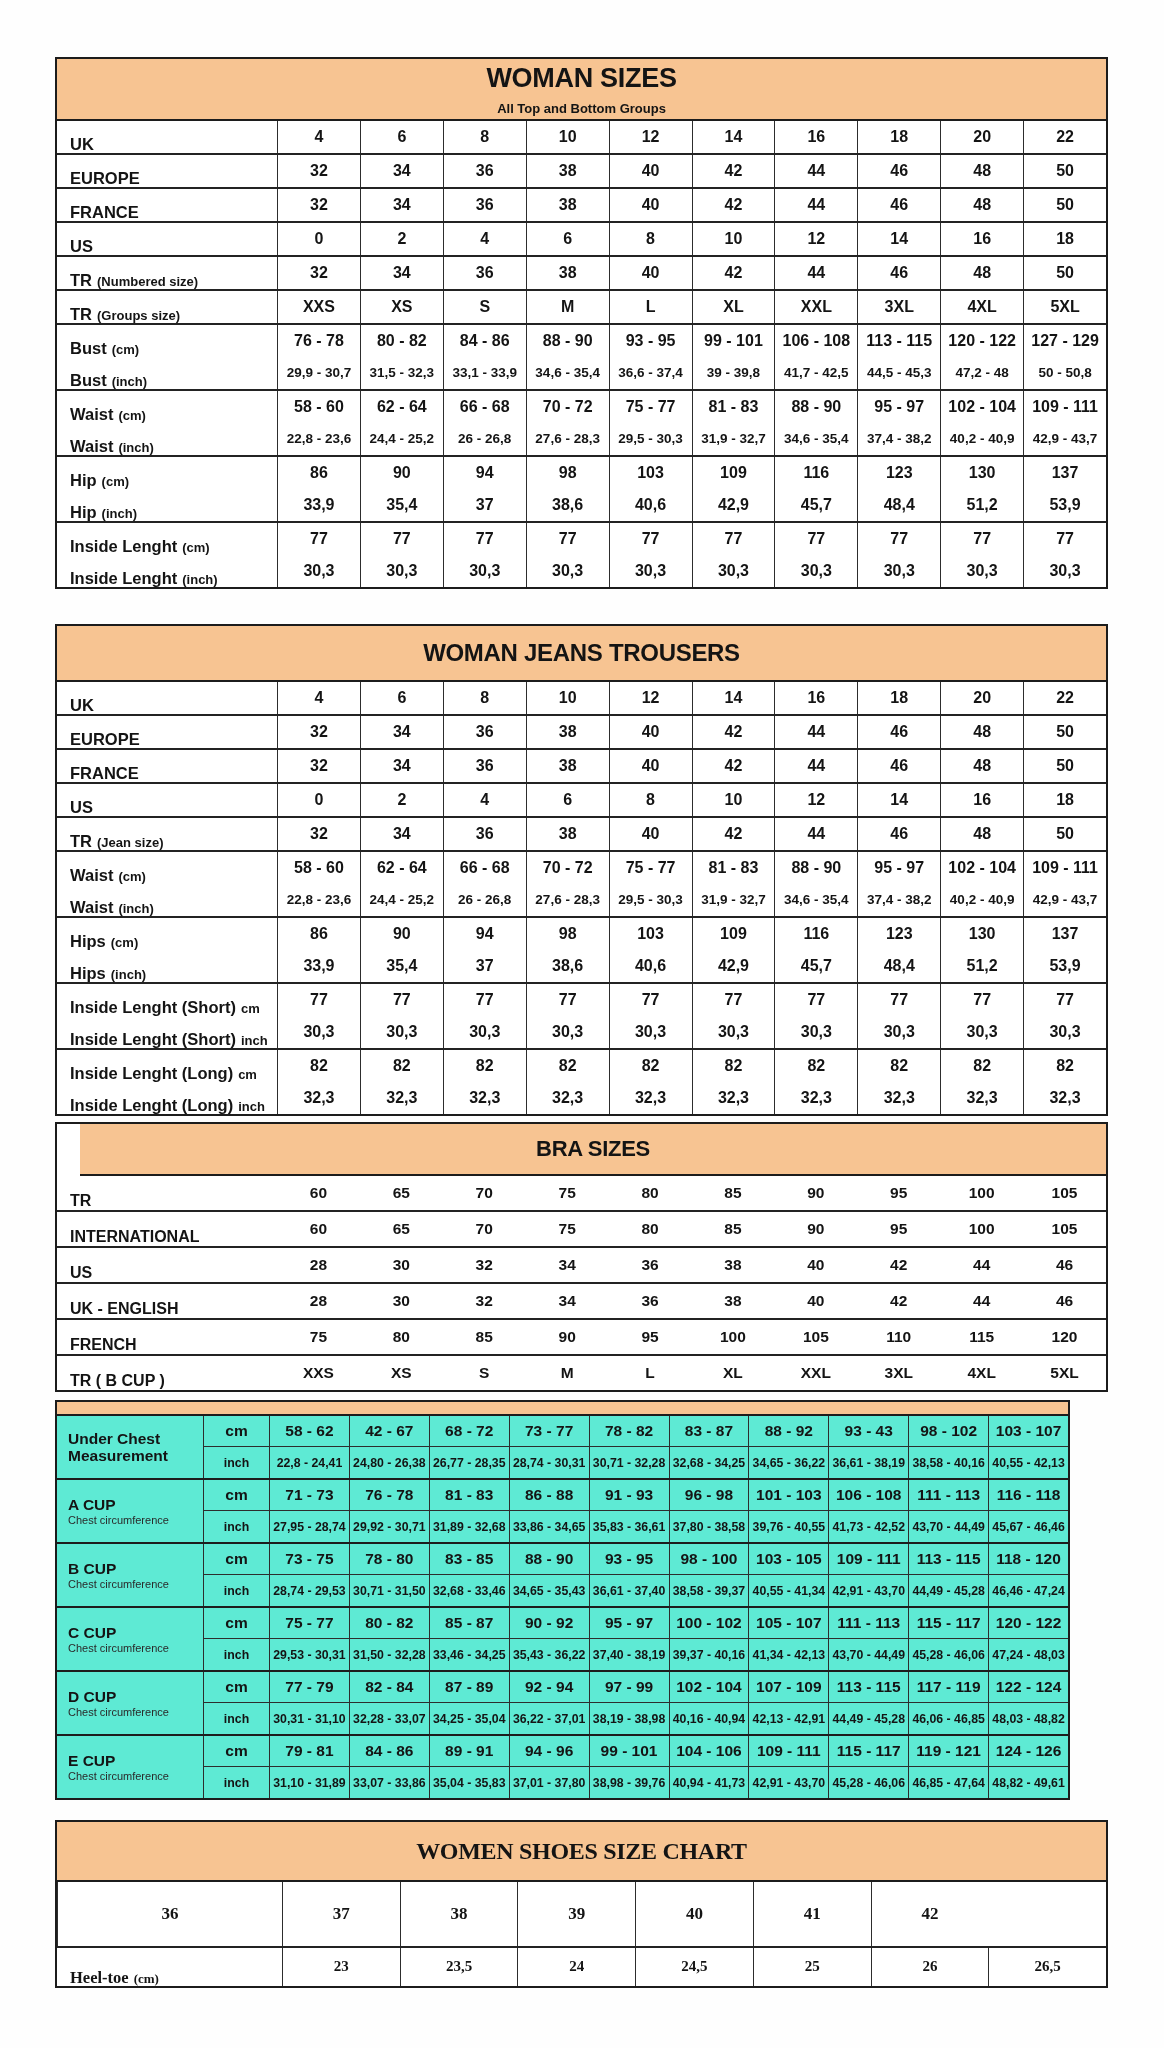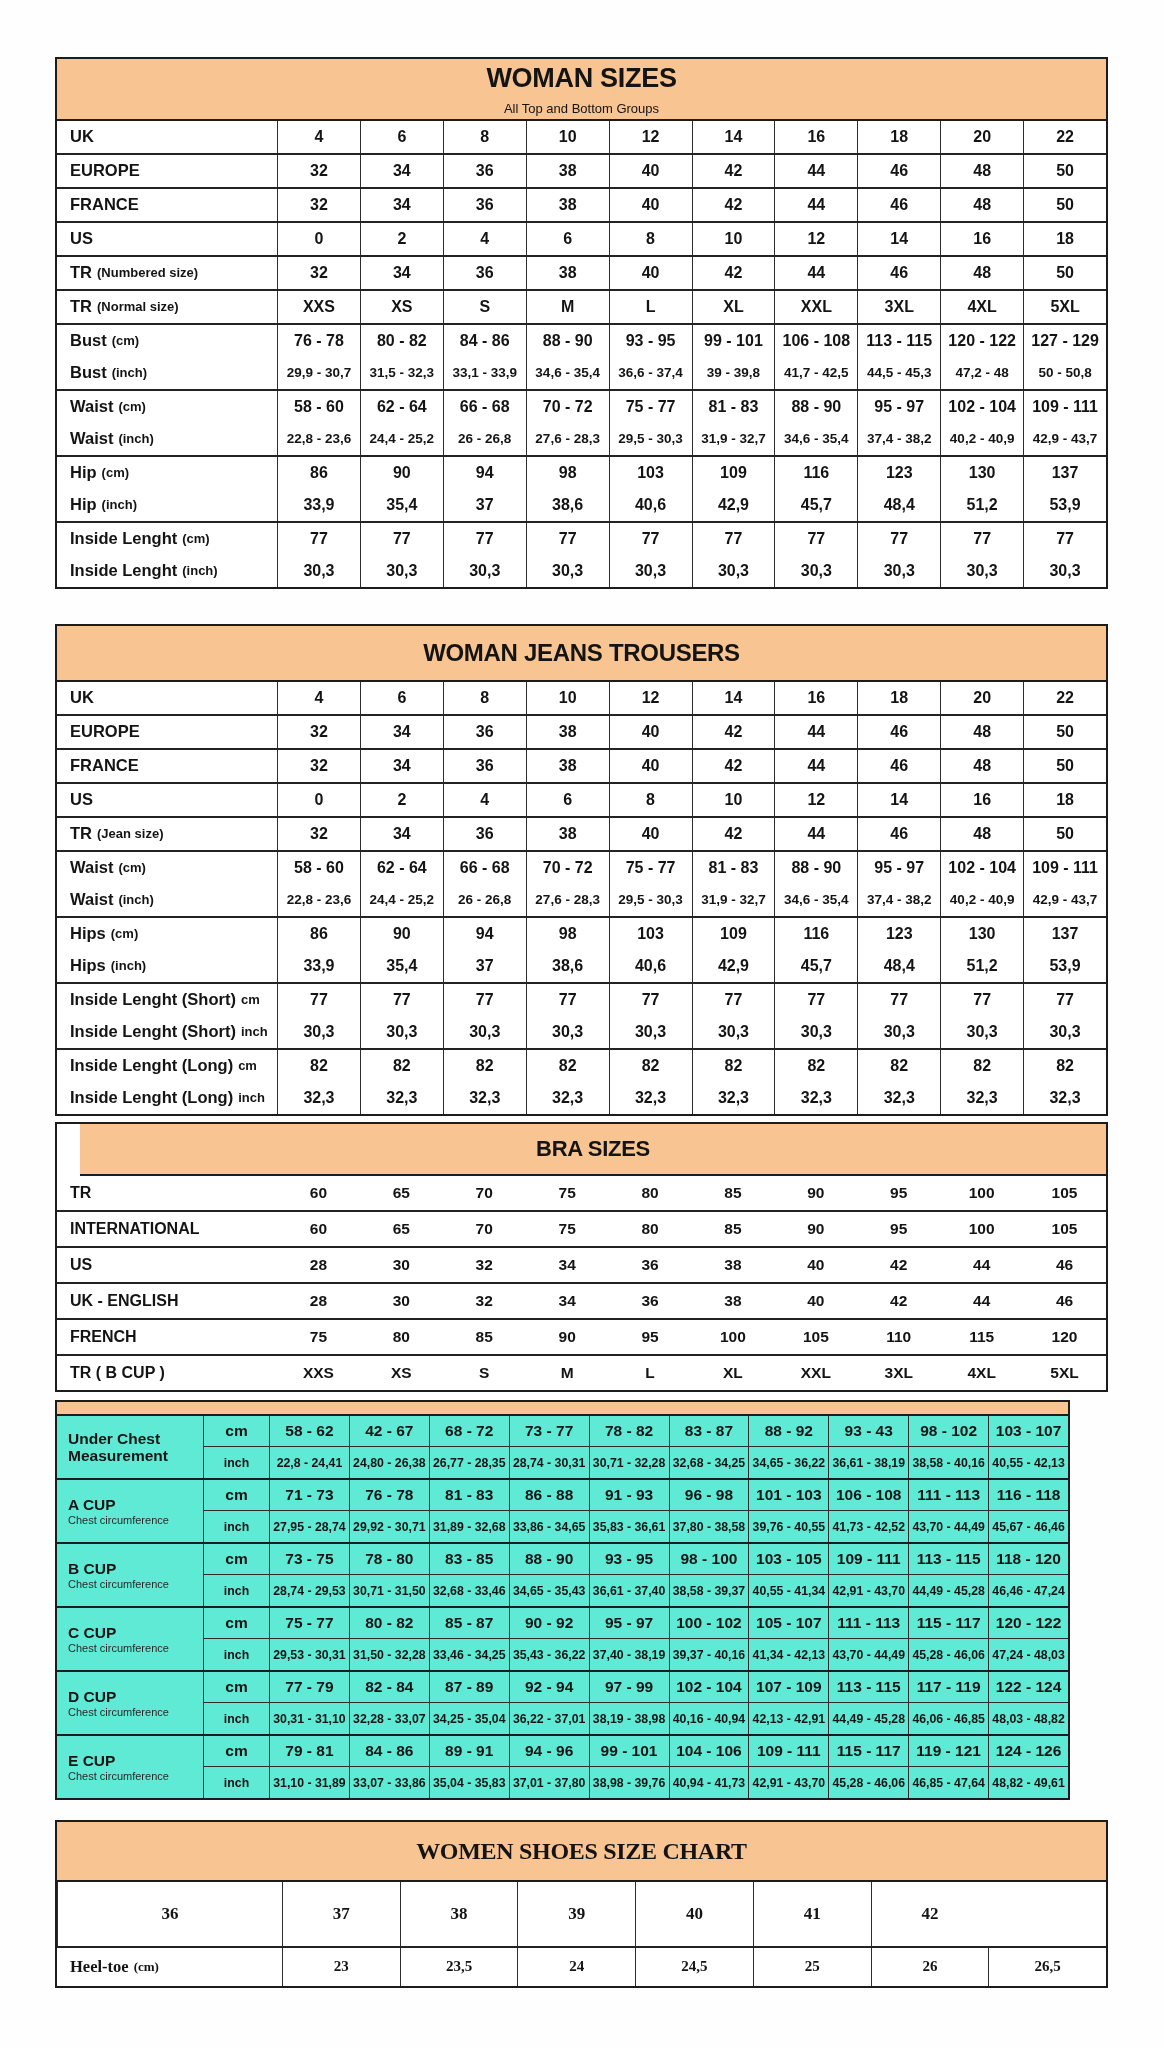--- a/index.html
+++ b/index.html
@@ -1,30 +1,30 @@
 <!DOCTYPE html>
 <html><head>
 <meta charset="utf-8">
 <style>
   html,body{margin:0;padding:0;background:#ffffff;}
   body{font-family:"Liberation Sans","DejaVu Sans",sans-serif;color:#141414;}
   .page{position:relative;width:1164px;height:2048px;background:#fefefe;overflow:hidden;}
   .tbl{position:absolute;left:55px;width:1053px;border:2.5px solid #1c1c1c;background:#fff;box-sizing:border-box;}
   .hdr{background:#f7c492;border-bottom:2px solid #1c1c1c;display:flex;flex-direction:column;align-items:center;justify-content:center;}
   .hdr .t{font-weight:bold;letter-spacing:-0.3px;}
-  .hdr .s{font-weight:normal;font-size:13px;margin-top:7px;}
+  .hdr .s{font-weight:bold;font-size:13px;margin-top:7px;}
   .group+.group{border-top:2px solid #232323;}
   .bra-rows .row+.row{border-top:2px solid #232323;}
   .row{display:grid;align-items:stretch;}
   .grid-std{grid-template-columns:220px repeat(10,1fr);}
   .grid-bra{grid-template-columns:220px repeat(10,1fr);}
   .grid-shoes{grid-template-columns:225px repeat(7,1fr);}
   .cell{display:flex;align-items:center;justify-content:center;text-align:center;font-weight:600;font-size:16px;line-height:1.05;}
   .bordered .cell{border-left:1.5px solid #2d2d2d;}
-  .label-cell{justify-content:flex-start;text-align:left;padding-left:13px;border-left:none !important;}
+  .label-cell{justify-content:flex-start;text-align:left;padding-left:13px;border-left:none !important;align-items:flex-end;}
   .lbl-main{font-weight:bold;font-size:16.5px;}
   .lbl-small{font-weight:bold;font-size:13px;margin-left:5px;}
   .sm{font-size:13.5px;}
   #t1 .row{height:32px;}
   #t2 .row{height:32px;}
   #bra .row{height:34px;}
   #bra .cell{font-size:15.5px;}
   #bra .lbl-main{font-size:16px;}
   
   .cup-wrap{position:absolute;left:55px;width:1015px;border:2.5px solid #1c1c1c;background:#5eead4;box-sizing:border-box;}
@@ -152,21 +152,21 @@
             <div class="cell">44</div>
             <div class="cell">46</div>
             <div class="cell">48</div>
             <div class="cell">50</div>
           </div>
         </div>
         <div class="group">
           <div class="row grid-std">
             <div class="cell label-cell">
               <span class="lbl-main">TR</span>
-              <span class="lbl-small">(Normal size)</span>
+              <span class="lbl-small">(Groups size)</span>
             </div>
             <div class="cell">XXS</div>
             <div class="cell">XS</div>
             <div class="cell">S</div>
             <div class="cell">M</div>
             <div class="cell">L</div>
             <div class="cell">XL</div>
             <div class="cell">XXL</div>
             <div class="cell">3XL</div>
             <div class="cell">4XL</div>

